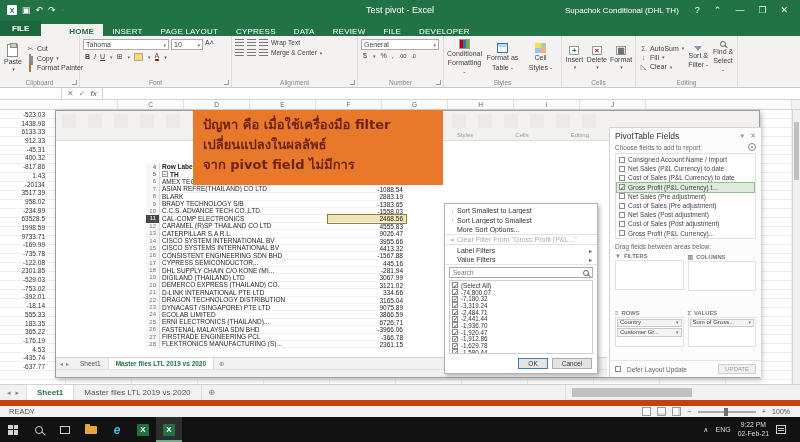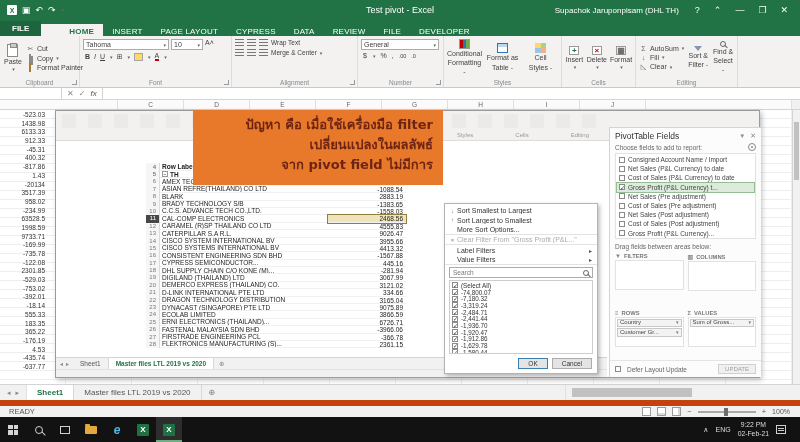--- a/index.html
+++ b/index.html
@@ -151,21 +151,21 @@
 
   
   .etabs { position:absolute; left:0; right:152px; bottom:8px; height:12px; background:#f1f1f1; border-top:1px solid #d4d4d4; display:flex; align-items:stretch; font-size:6.5px; color:#555; }
   .earr { display:flex; align-items:center; gap:3px; padding:0 4px; color:#888; font-size:6px; }
   .etab { display:flex; align-items:center; padding:0 7px; border-right:1px solid #d8d8d8; white-space:nowrap; }
   .etab.active { background:#fff; color:#217346; font-weight:bold; }
   .eplus { display:flex; align-items:center; padding:0 5px; color:#888; }
   .estatus { position:absolute; left:0; right:152px; bottom:0; height:8px; background:#f1f1f1; border-top:1px solid #e2e2e2; }
 
   
-  .note { position:absolute; left:193px; top:0; width:250px; height:75px; background:#e8792b; color:#6e2412; z-index:5; padding:5px 10px; font-size:13px; font-weight:bold; line-height:1.55; font-family:"DejaVu Sans", sans-serif;text-align:right; }
+  .note { position:absolute; left:193px; top:0; width:250px; height:75px; background:#e8792b; color:#6e2412; z-index:5; padding:5px 10px; font-size:13px; font-weight:bold; line-height:1.55; font-family:"DejaVu Sans", sans-serif; }
 
   
   .stabs { position:absolute; top:384px; left:0; right:0; height:16px; background:#f1f1f1; border-top:1px solid #d4d4d4; display:flex; align-items:stretch; font-size:8px; color:#555; }
   .sarr { display:flex; align-items:center; gap:5px; padding:0 7px; color:#888; font-size:7px; border-right:1px solid #e0e0e0; }
   .stab { display:flex; align-items:center; padding:0 10px; border-right:1px solid #d8d8d8; white-space:nowrap; }
   .stab.active { background:#fff; color:#217346; font-weight:bold; }
   .splus { display:flex; align-items:center; padding:0 7px; color:#777; }
   .hscroll { margin-left:auto; width:235px; background:#f1f1f1; position:relative; border-left:1px solid #e0e0e0; }
   .hthumb { position:absolute; left:6px; top:3px; height:9px; width:120px; background:#c1c1c1; }
 
@@ -207,21 +207,21 @@
   <div class="titlebar">
     <div class="qat">
       <span class="app-ic">X</span>
       <span>▣</span>
       <span>↶</span>
       <span>↷</span>
       <span class="dv">▾</span>
     </div>
     <div class="title">Test pivot - Excel</div>
     <div class="title-right">
-      <span>Supachok Jaruponpisam (DHL TH)</span>
+      <span>Supachok Conditional (DHL TH)</span>
       <div class="winbtns">
         <span>?</span>
         <span>⌃</span>
         <span>—</span>
         <span>❐</span>
         <span>✕</span>
       </div>
     </div>
   </div>
 

